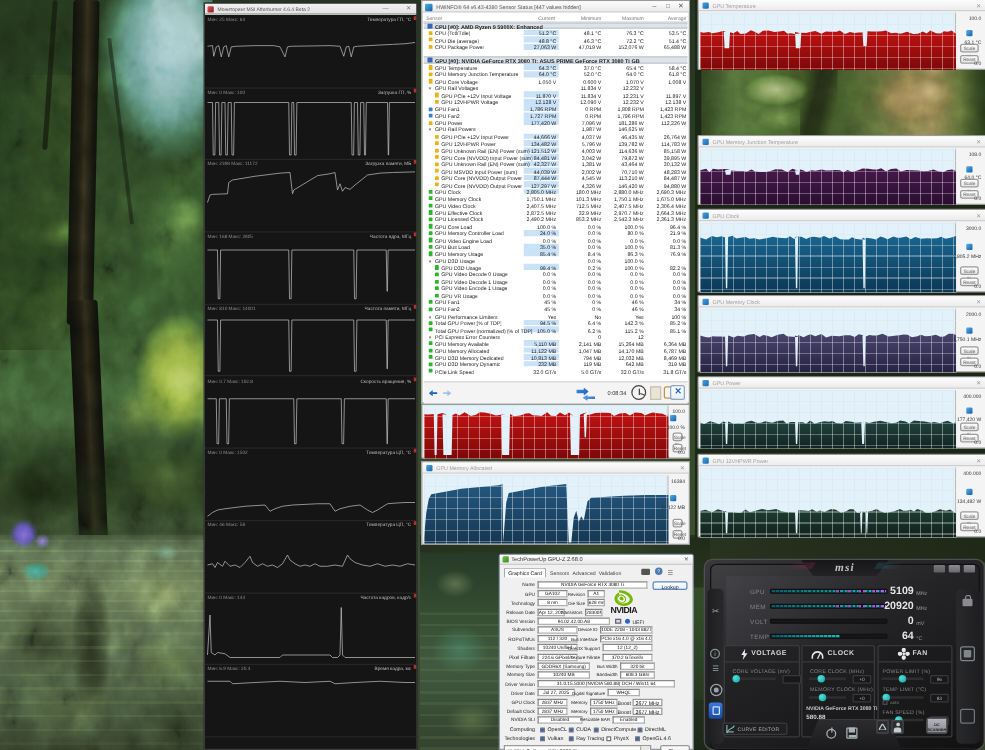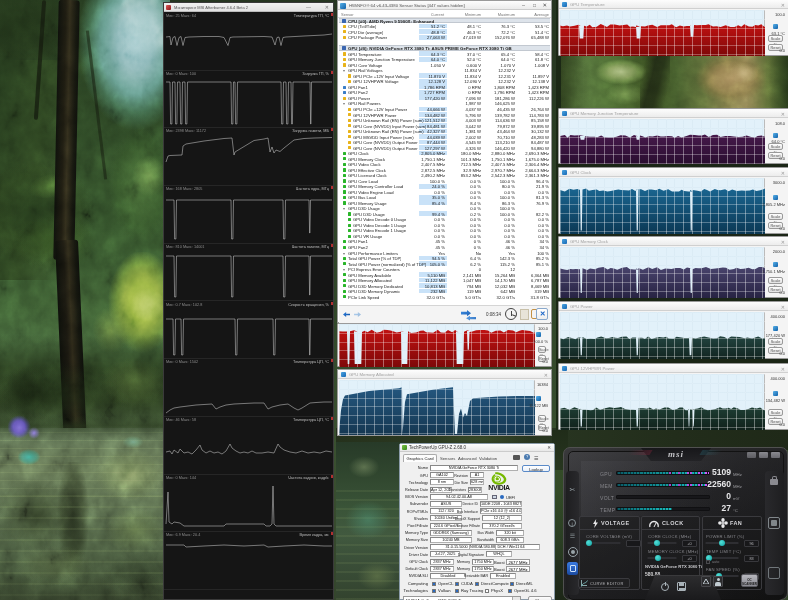--- a/index.html
+++ b/index.html
@@ -1004,35 +1004,35 @@
       <div class="abs" style="left:37px;top:32px;width:150px;height:12px;">
 <span class="abs" style="left:0px;top:3.5px;font-size:5px;color:#85858a;letter-spacing:.4px;">MEM</span>
 <div class="abs" style="left:16px;top:4px;width:94px;height:4px;background:#17171a;border:1px solid #101012;border-radius:1px;overflow:hidden;">
           <div class="abs" style="left:0;top:0;width:100%;height:100%;background:repeating-linear-gradient(90deg,rgba(10,16,16,.55) 0 1px,rgba(0,0,0,0) 1px 3.2px),linear-gradient(90deg,#0a5a66 0%,#0e7a82 25%,#12989e 55%,#16b2b4 85%,#18bcbc 100%);"></div>
           <div class="abs" style="left:56%;top:0;width:4%;height:100%;background:repeating-linear-gradient(90deg,#a844cc 0 2.2px,#141416 2.2px 3.2px);"></div>
           <div class="abs" style="left:66%;top:0;width:3%;height:100%;background:repeating-linear-gradient(90deg,#a844cc 0 2.2px,#141416 2.2px 3.2px);"></div>
           <div class="abs" style="left:76%;top:0;width:5%;height:100%;background:repeating-linear-gradient(90deg,#b84ce0 0 2.2px,#141416 2.2px 3.2px);"></div>
           <div class="abs" style="left:88%;top:0;width:4%;height:100%;background:repeating-linear-gradient(90deg,#c050f0 0 2.2px,#141416 2.2px 3.2px);"></div>
           <div class="abs" style="left:96%;top:0;width:4%;height:100%;background:repeating-linear-gradient(90deg,#cc58fa 0 2.2px,#141416 2.2px 3.2px);"></div>
         </div>
-<span class="abs" style="left:88px;top:0px;width:43px;text-align:right;font-size:8.5px;font-weight:bold;color:#e6e6e8;">22560</span>
+<span class="abs" style="left:88px;top:0px;width:43px;text-align:right;font-size:8.5px;font-weight:bold;color:#e6e6e8;">20920</span>
 <span class="abs" style="left:133px;top:4.5px;font-size:4.3px;color:#9a9a9e;">MHz</span>
 </div>
       <div class="abs" style="left:37px;top:44px;width:150px;height:12px;">
 <span class="abs" style="left:0px;top:3.5px;font-size:5px;color:#85858a;letter-spacing:.4px;">VOLT</span>
 <div class="abs" style="left:16px;top:4px;width:94px;height:4px;background:#17171a;border:1px solid #101012;border-radius:1px;overflow:hidden;"></div>
 <span class="abs" style="left:88px;top:0px;width:43px;text-align:right;font-size:8.5px;font-weight:bold;color:#e6e6e8;">0</span>
 <span class="abs" style="left:133px;top:4.5px;font-size:4.3px;color:#9a9a9e;">mV</span>
 </div>
       <div class="abs" style="left:37px;top:56px;width:150px;height:12px;">
 <span class="abs" style="left:0px;top:3.5px;font-size:5px;color:#85858a;letter-spacing:.4px;">TEMP</span>
 <div class="abs" style="left:16px;top:4px;width:94px;height:4px;background:#17171a;border:1px solid #101012;border-radius:1px;overflow:hidden;">
           <div class="abs" style="left:0;top:0;width:60%;height:100%;background:repeating-linear-gradient(90deg,rgba(10,16,16,.55) 0 1px,rgba(0,0,0,0) 1px 3.2px),linear-gradient(90deg,#0a5a66 0%,#0e7a82 25%,#12989e 55%,#16b2b4 85%,#18bcbc 100%);"></div>
         </div>
-<span class="abs" style="left:88px;top:0px;width:43px;text-align:right;font-size:8.5px;font-weight:bold;color:#e6e6e8;">27</span>
+<span class="abs" style="left:88px;top:0px;width:43px;text-align:right;font-size:8.5px;font-weight:bold;color:#e6e6e8;">64</span>
 <span class="abs" style="left:133px;top:4.5px;font-size:4.3px;color:#9a9a9e;">°C</span>
 </div>
       <div class="abs" style="left:16px;top:69px;width:61px;height:74px;border:1px solid #3a3a3e;border-radius:2px;background:rgba(26,26,28,.3);"></div>
 <div class="abs" style="left:78px;top:69px;width:59px;height:74px;border:1px solid #3a3a3e;border-radius:2px;background:rgba(26,26,28,.3);"></div>
 <div class="abs" style="left:139px;top:69px;width:60px;height:74px;border:1px solid #3a3a3e;border-radius:2px;background:rgba(26,26,28,.3);"></div>
 <svg class="abs" style="left:29px;top:71.5px;" width="7" height="9" viewBox="0 0 7 9">
         <path d="M4.2 0 L1 5 L3 5 L2.2 9 L6 3.6 L3.8 3.6 Z" fill="#e8e8ea"></path>
       </svg>
 <div class="abs" style="left:38px;top:73px;color:#d5d5d9;font-size:5.5px;font-weight:bold;letter-spacing:.4px;">VOLTAGE</div>
 <svg class="abs" style="left:86px;top:71.5px;" width="10" height="9" viewBox="0 0 10 9">

